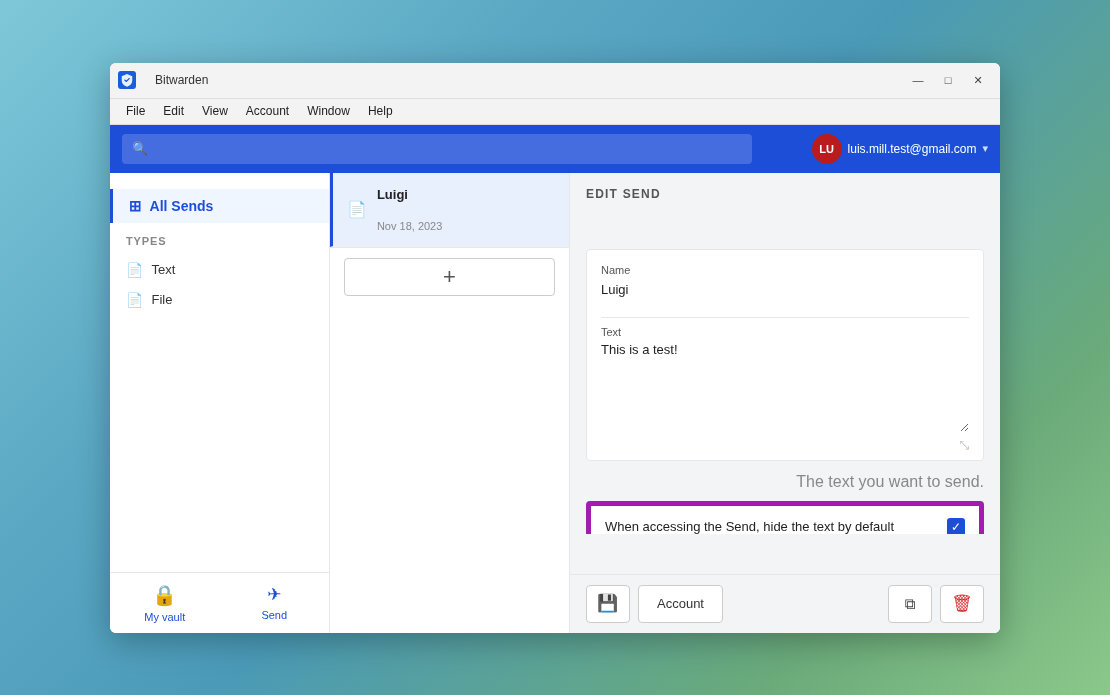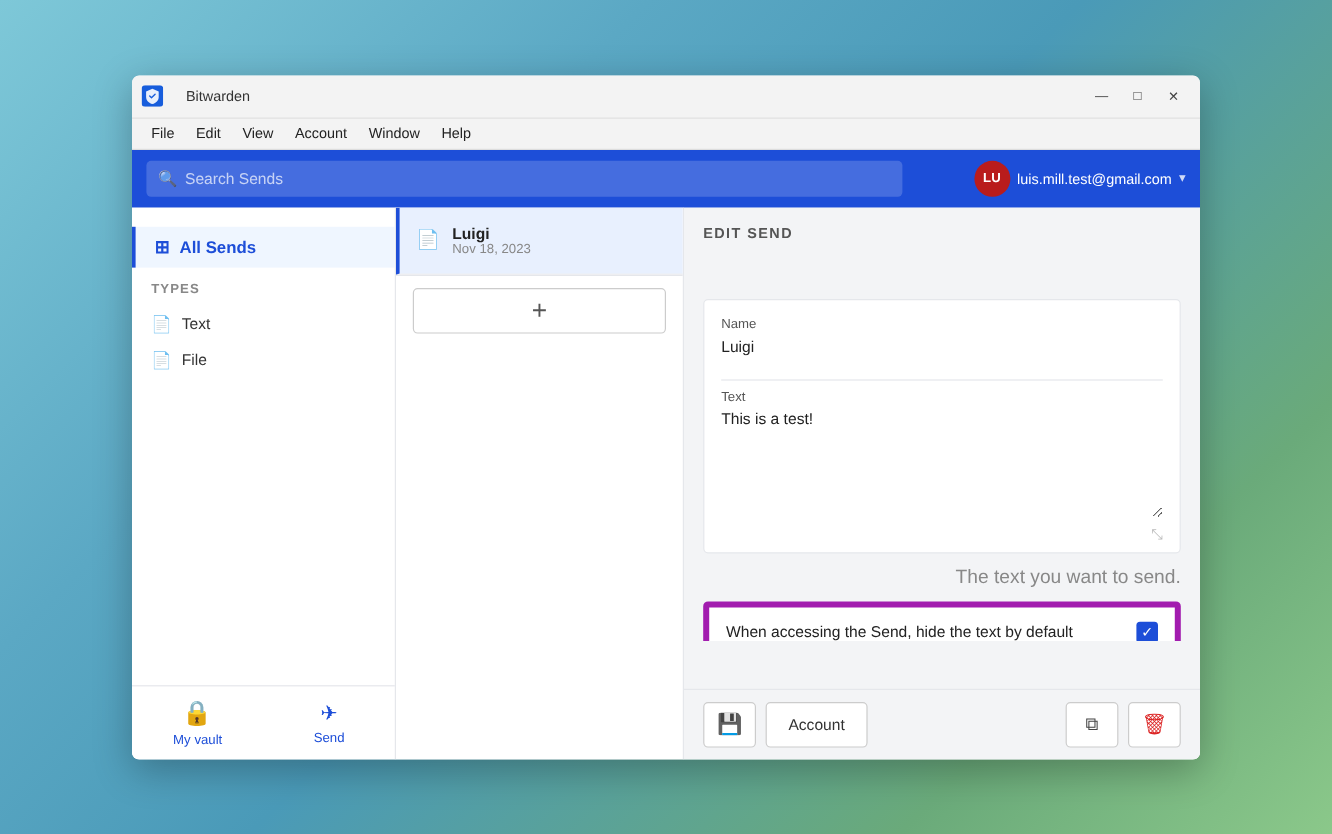--- a/index.html
+++ b/index.html
@@ -239,21 +239,21 @@
     }
     .send-item-info { flex: 1; }
     .send-item-name {
       font-size: 13px;
       font-weight: 600;
       color: #222;
     }
     .send-item-date {
       font-size: 11px;
       color: #888;
-      margin-top: 0;
+      margin-top: 18px;
     }
     
     .edit-panel {
       flex: 1;
       background: #f3f4f6;
       display: flex;
       flex-direction: column;
       overflow: hidden;
       gap: 40px;
     }
@@ -445,21 +445,20 @@
     <span class="menu-item">Edit</span>
     <span class="menu-item">View</span>
     <span class="menu-item">Account</span>
     <span class="menu-item">Window</span>
     <span class="menu-item">Help</span>
   </div>
 
   <div class="header-bar">
     <div class="search-box">
       <span class="search-icon-wrap">🔍</span>
-      <input class="search-input" type="text" placeholder="Search Sends" style="">
     </div>
     <div class="user-badge">
       <div class="user-avatar">LU</div>
       <span class="user-email">luis.mill.test@gmail.com</span>
       <span class="chevron-down">▾</span>
     </div>
   </div>
 
   <div class="main-content">
 

